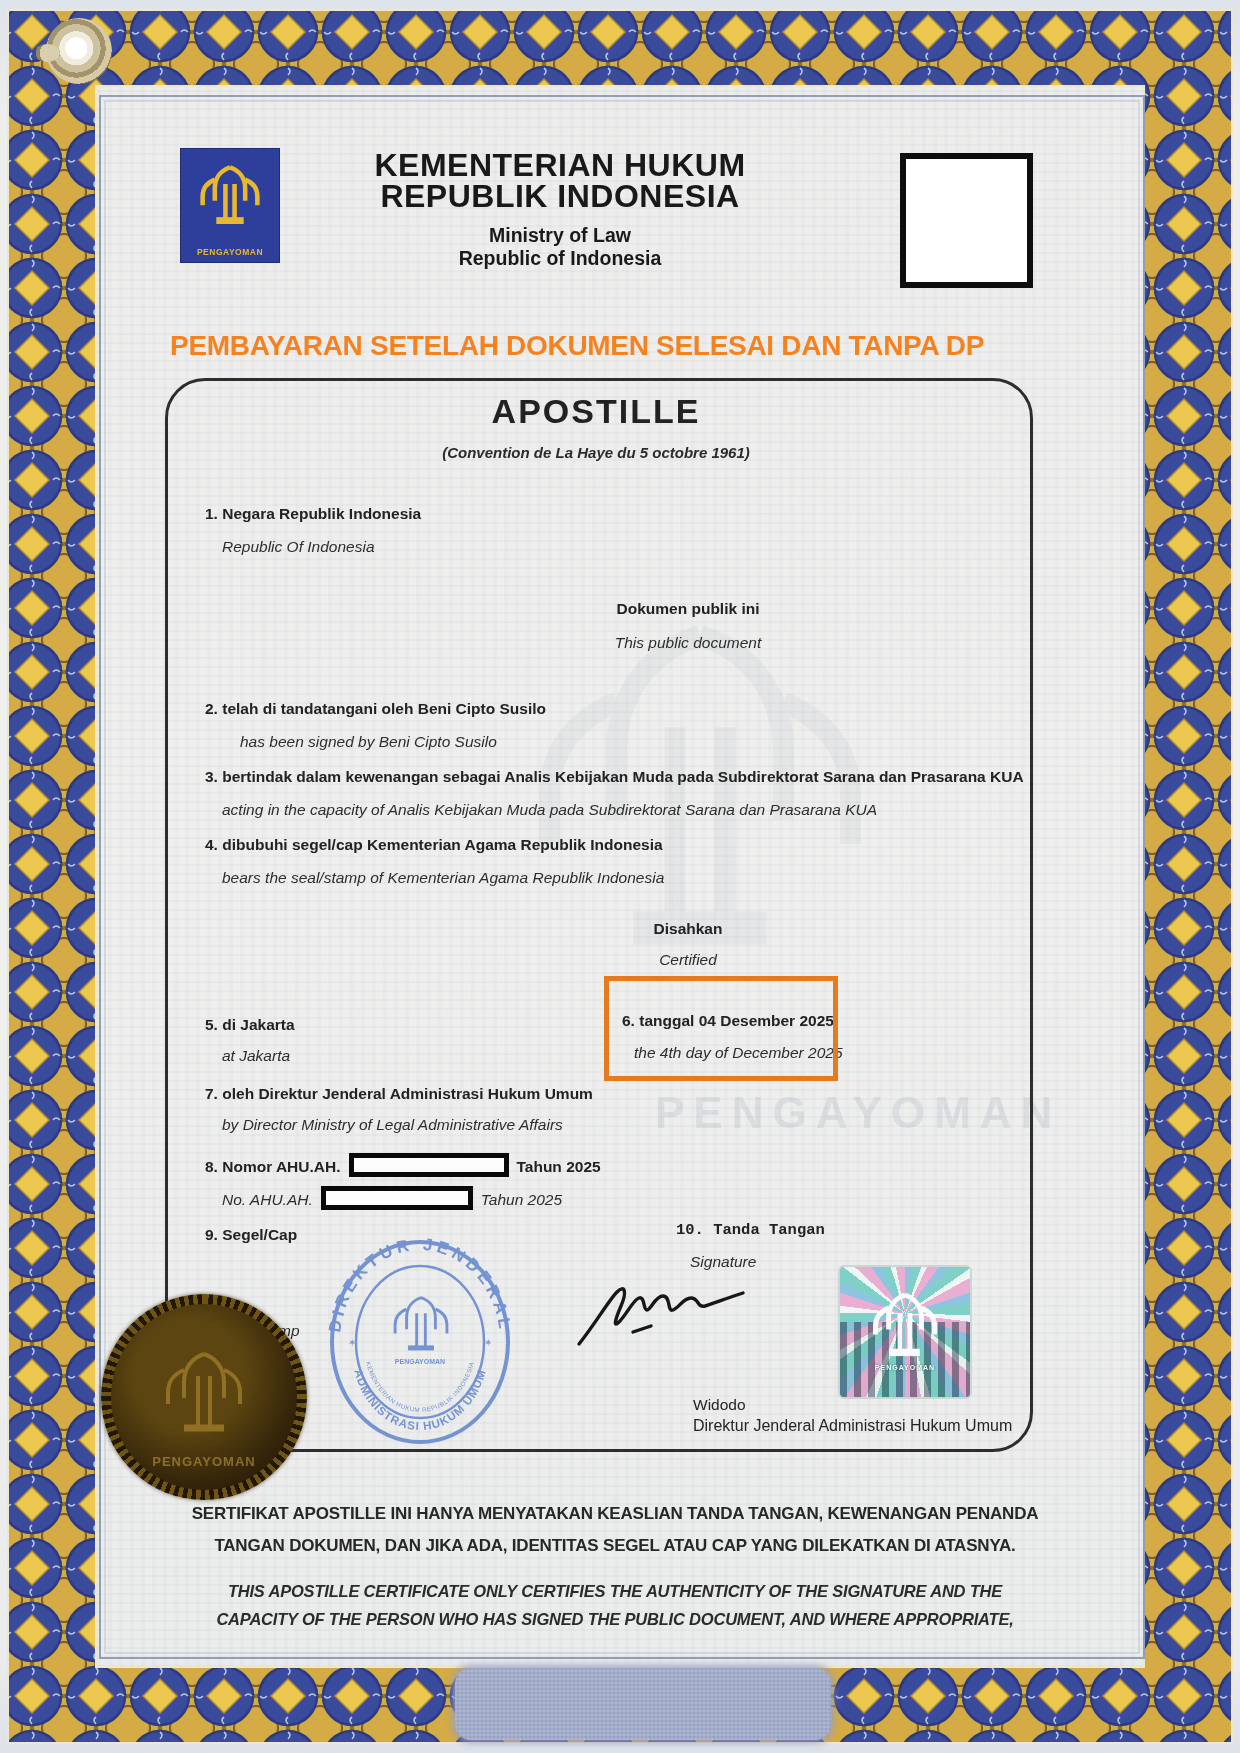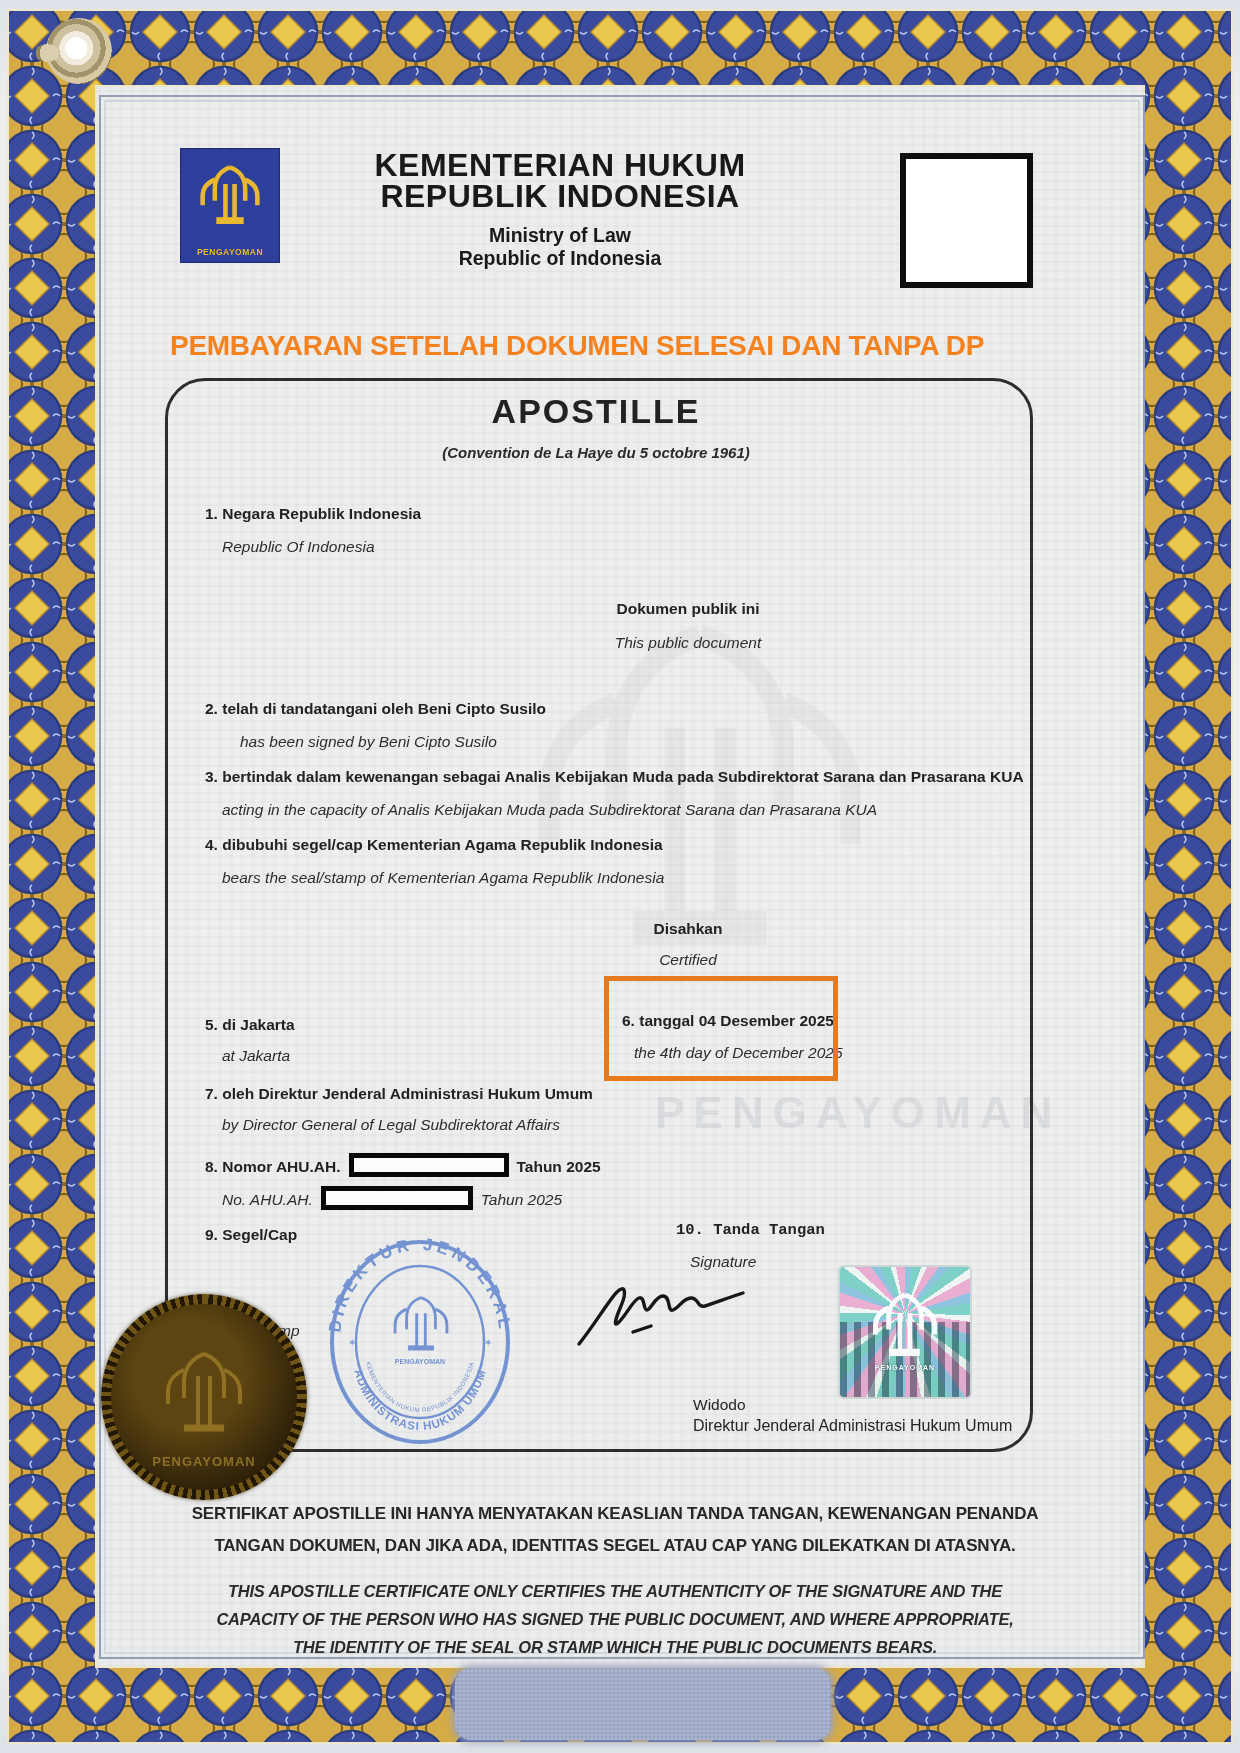--- a/index.html
+++ b/index.html
@@ -180,21 +180,21 @@
   <div class="en-line cnote" style="left:558px;top:951px;">Certified</div>
 
   <div class="id-line" style="left:205px;top:1016px;">5. di Jakarta</div>
   <div class="en-line" style="left:222px;top:1047px;">at Jakarta</div>
 
   <div class="hibox"></div>
   <div class="id-line" style="left:622px;top:1012px;">6. tanggal 04 Desember 2025</div>
   <div class="en-line" style="left:634px;top:1044px;">the 4th day of December 2025</div>
 
   <div class="id-line" style="left:205px;top:1085px;">7. oleh Direktur Jenderal Administrasi Hukum Umum</div>
-  <div class="en-line" style="left:222px;top:1116px;">by Director General of Legal Subdirektorat Affairs</div>
+  <div class="en-line" style="left:222px;top:1116px;">by Director Ministry of Legal Administrative Affairs</div>
 
   <div class="id-line" style="left:205px;top:1153px;"><span>8. Nomor AHU.AH.</span><span class="redact r1"></span><span>Tahun 2025</span></div>
   <div class="en-line" style="left:222px;top:1186px;"><span>No. AHU.AH.</span><span class="redact r2"></span><span>Tahun 2025</span></div>
 
   <div class="id-line" style="left:205px;top:1226px;">9. Segel/Cap</div>
   <div class="en-line" style="left:222px;top:1322px;">Seal/stamp</div>
 
   <div class="id-line" style="left:676px;top:1221px;font-family:Liberation Mono, monospace;">10. Tanda Tangan</div>
   <div class="en-line" style="left:690px;top:1253px;">Signature</div>
 
@@ -265,17 +265,16 @@
     <div class="cap">PENGAYOMAN</div>
   </div>
 
   <div class="signame">Widodo</div>
   <div class="sigtitle">Direktur Jenderal Administrasi Hukum Umum</div>
 
   <div class="foot-id" style="top:1504px;">SERTIFIKAT APOSTILLE INI HANYA MENYATAKAN KEASLIAN TANDA TANGAN, KEWENANGAN PENANDA</div>
   <div class="foot-id" style="top:1536px;">TANGAN DOKUMEN, DAN JIKA ADA, IDENTITAS SEGEL ATAU CAP YANG DILEKATKAN DI ATASNYA.</div>
   <div class="foot-en" style="top:1582px;">THIS APOSTILLE CERTIFICATE ONLY CERTIFIES THE AUTHENTICITY OF THE SIGNATURE AND THE</div>
   <div class="foot-en" style="top:1610px;">CAPACITY OF THE PERSON WHO HAS SIGNED THE PUBLIC DOCUMENT, AND WHERE APPROPRIATE,</div>
-  <div class="foot-en" style="top:1638px;">THE IDENTITY OF THE SEAL OR STAMP WHICH THE PUBLIC DOCUMENTS BEARS.</div>
 
   <div class="serial-pill"></div>
 
 </div>
 
 </body></html>

